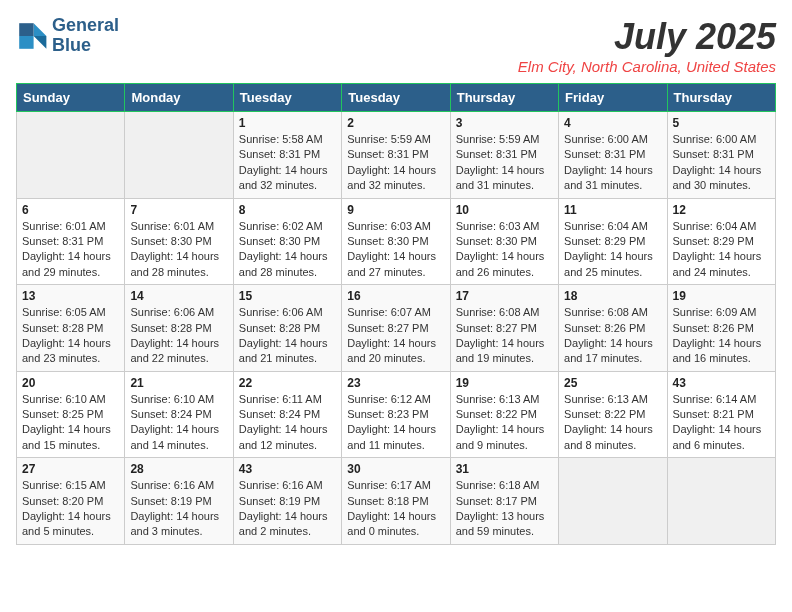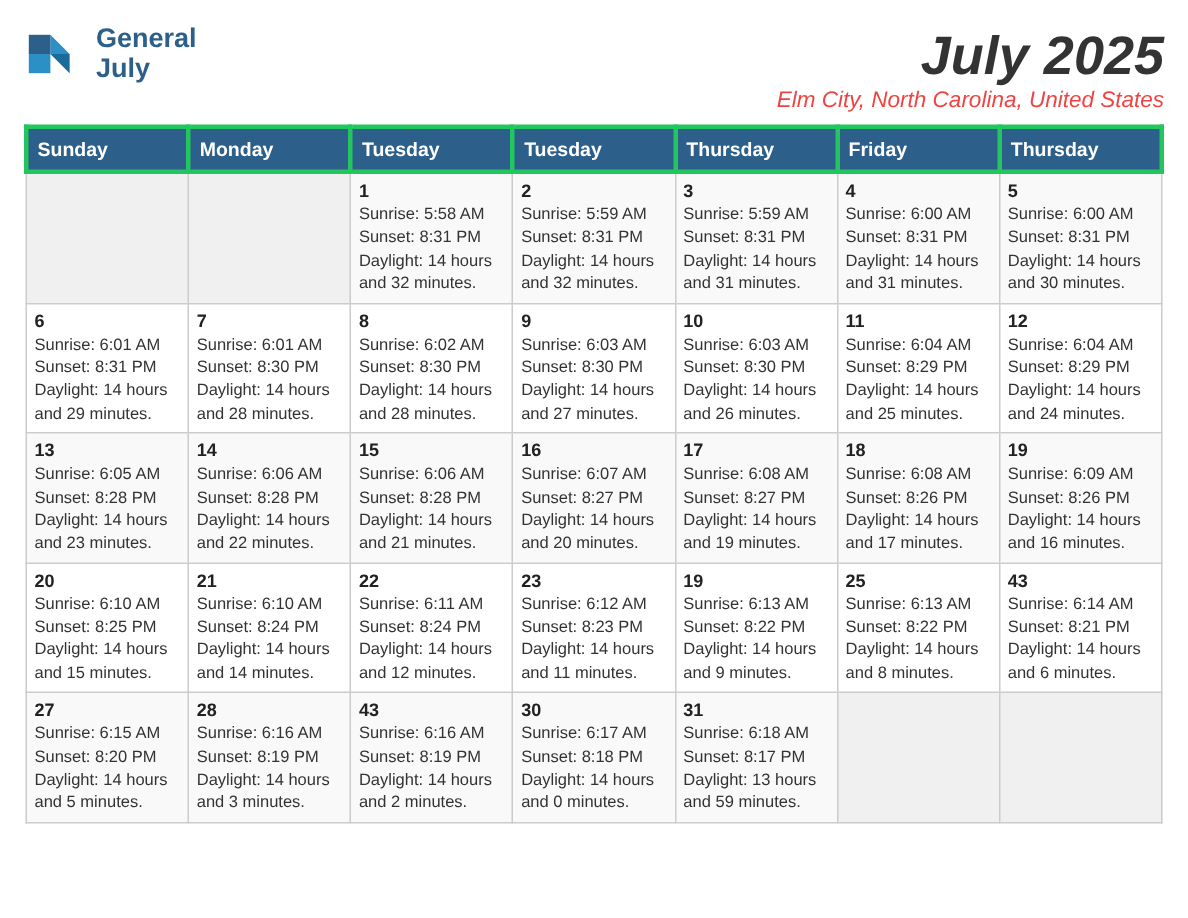--- a/index.html
+++ b/index.html
@@ -12,21 +12,21 @@
     }
     .header {
       display: flex;
       justify-content: space-between;
       align-items: flex-start;
       margin-bottom: 8px;
     }
     .logo {
       display: flex;
       align-items: center;
-      gap: 16px;
+      gap: 4px;
     }
     .logo-text {
       font-size: 18px;
       font-weight: bold;
       color: #2c5f8a;
       line-height: 1.1;
     }
     .logo-icon {
       width: 32px;
       height: 32px;
@@ -49,21 +49,21 @@
       border-collapse: collapse;
       font-size: 11px;
     }
     thead tr th {
       background-color: #2c5f8a;
       color: #fff;
       text-align: left;
       padding: 6px 6px;
       font-size: 13px;
       font-weight: bold;
-      border: 3px solid #22c55e;
+      border: 1px solid #22c55e;
     }
     tbody tr td {
       border: 1px solid #ccc;
       padding: 4px 5px;
       vertical-align: top;
       height: 82px;
       width: calc(100% / 7);
       background: #fff;
     }
     tbody tr:nth-child(odd) td {
@@ -90,21 +90,21 @@
 <div class="header">
   <div class="logo">
     <svg class="logo-icon" viewBox="0 0 40 40">
       <polygon points="22,4 38,20 22,20" fill="#2c8fc5"></polygon>
       <polygon points="22,20 38,20 38,36" fill="#1a6a9a"></polygon>
       <rect x="4" y="4" width="18" height="16" fill="#2c5f8a"></rect>
       <rect x="4" y="20" width="18" height="16" fill="#2c8fc5"></rect>
     </svg>
     <div class="logo-text">
       <div>General</div>
-      <div>July</div>
+      <div>Blue</div>
     </div>
   </div>
   <div class="title-block">
     <div class="main-title">July 2025</div>
     <div class="subtitle">Elm City, North Carolina, United States</div>
   </div>
 </div>
 
 <table>
   <thead>

